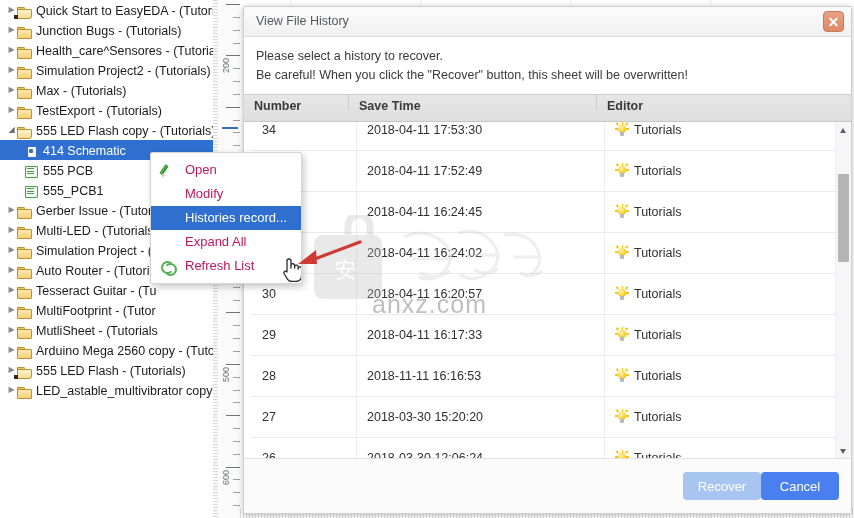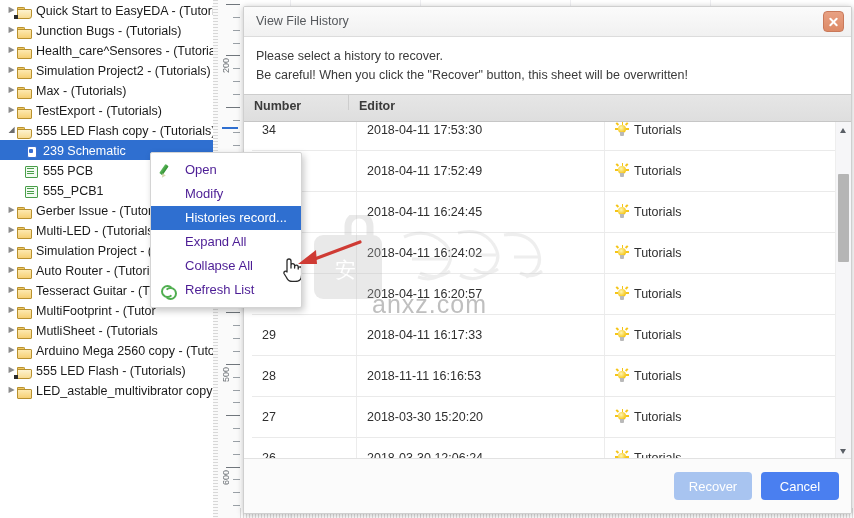--- a/index.html
+++ b/index.html
@@ -165,36 +165,36 @@
   #vscroll .arrow i{
     position:absolute;left:4px;top:6px;width:0;height:0;border-left:3.5px solid transparent;border-right:3.5px solid transparent;
   }
   #vscroll .arrow.up i{border-bottom:5px solid #5a5f66;}
   #vscroll .arrow.down i{border-top:5px solid #5a5f66;}
   #vthumb{
     position:absolute;left:2px;top:52px;width:11px;height:88px;background:#b5b5b5;border-radius:1px;cursor:pointer;
   }
   #dlg-footer{
     flex:0 0 54px;border-top:1px solid #e2e2e2;background:#fbfbfb;
-    display:flex;justify-content:flex-end;align-items:center;padding-right:12px;gap:9px;
+    display:flex;justify-content:flex-end;align-items:center;padding-right:12px;
   }
   .btn{
     height:28px;min-width:78px;border-radius:4px;border:none;color:#fff;font-size:13px;
     font-family:"Liberation Sans",sans-serif;cursor:pointer;padding:0 14px;
   }
   .btn.primary-disabled{background:#a8c4f0;color:#ffffff;}
   .btn.primary{background:#4a7ff0;color:#ffffff;}
   
   #ctx-menu{
     position:absolute;left:150px;top:152px;width:150px;
     background:#ffffff;border:1px solid #d4d4d4;border-radius:2px;
     box-shadow:2px 3px 7px rgba(0,0,0,.22);
     padding:5px 0 5px 0;z-index:40;
   }
-  .mi{height:24px;line-height:24px;font-size:13px;color:#4c1d95;padding-left:34px;position:relative;cursor:pointer;white-space:nowrap;}
+  .mi{height:24px;line-height:24px;font-size:13px;color:#be185d;padding-left:34px;position:relative;cursor:pointer;white-space:nowrap;}
   .mi.active{background:#2f6fd0;color:#ffffff;}
   .mi .micon{position:absolute;left:9px;top:5px;width:15px;height:14px;}
   
   .ic-pencil{position:relative;}
   .ic-pencil:before{
     content:"";position:absolute;left:2px;top:1px;width:3.5px;height:11px;
     background:linear-gradient(90deg,#5db85d,#2f8f2f);transform:rotate(35deg);border-radius:1px;
   }
   .ic-pencil:after{
     content:"";position:absolute;left:1px;top:11px;width:0;height:0;
@@ -231,21 +231,21 @@
 <body>
 
 <div id="tree-panel">
     <div class="tree-row"><span class="twisty">▶</span><span class="ico"><span class="folder open marked"><span class="mk"></span></span></span><span class="lbl">Quick Start to EasyEDA - (Tutori</span></div>
     <div class="tree-row"><span class="twisty">▶</span><span class="ico"><span class="folder"></span></span><span class="lbl">Junction Bugs - (Tutorials)</span></div>
     <div class="tree-row"><span class="twisty">▶</span><span class="ico"><span class="folder"></span></span><span class="lbl">Health_care^Sensores - (Tutorial</span></div>
     <div class="tree-row"><span class="twisty">▶</span><span class="ico"><span class="folder"></span></span><span class="lbl">Simulation Project2 - (Tutorials)</span></div>
     <div class="tree-row"><span class="twisty">▶</span><span class="ico"><span class="folder"></span></span><span class="lbl">Max - (Tutorials)</span></div>
     <div class="tree-row"><span class="twisty">▶</span><span class="ico"><span class="folder"></span></span><span class="lbl">TestExport - (Tutorials)</span></div>
     <div class="tree-row"><span class="twisty open">◢</span><span class="ico"><span class="folder open"></span></span><span class="lbl">555 LED Flash copy - (Tutorials)</span></div>
-    <div class="tree-row selected child"><span class="ico"><span class="sch"><span class="pin"></span><span class="pin2"></span></span></span><span class="lbl">239 Schematic</span></div>
+    <div class="tree-row selected child"><span class="ico"><span class="sch"><span class="pin"></span><span class="pin2"></span></span></span><span class="lbl">414 Schematic</span></div>
     <div class="tree-row child"><span class="ico"><span class="pcb"></span></span><span class="lbl">555 PCB</span></div>
     <div class="tree-row child"><span class="ico"><span class="pcb"></span></span><span class="lbl">555_PCB1</span></div>
     <div class="tree-row"><span class="twisty">▶</span><span class="ico"><span class="folder"></span></span><span class="lbl">Gerber Issue - (Tutori</span></div>
     <div class="tree-row"><span class="twisty">▶</span><span class="ico"><span class="folder"></span></span><span class="lbl">Multi-LED - (Tutorials</span></div>
     <div class="tree-row"><span class="twisty">▶</span><span class="ico"><span class="folder"></span></span><span class="lbl">Simulation Project - (</span></div>
     <div class="tree-row"><span class="twisty">▶</span><span class="ico"><span class="folder"></span></span><span class="lbl">Auto Router - (Tutoria</span></div>
     <div class="tree-row"><span class="twisty">▶</span><span class="ico"><span class="folder"></span></span><span class="lbl">Tesseract Guitar - (Tu</span></div>
     <div class="tree-row"><span class="twisty">▶</span><span class="ico"><span class="folder"></span></span><span class="lbl">MultiFootprint - (Tutor</span></div>
     <div class="tree-row"><span class="twisty">▶</span><span class="ico"><span class="folder"></span></span><span class="lbl">MutliSheet - (Tutorials</span></div>
     <div class="tree-row"><span class="twisty">▶</span><span class="ico"><span class="folder"></span></span><span class="lbl">Arduino Mega 2560 copy - (Tutor</span></div>
@@ -317,20 +317,21 @@
     <div id="dlg-close"></div>
   </div>
 
   <div id="dlg-notice">
     <div>Please select a history to recover.</div>
     <div>Be careful! When you click the "Recover" button, this sheet will be overwritten!</div>
   </div>
 
   <div id="tbl-head">
     <div class="th col-num">Number</div>
+    <div class="th col-time">Save Time</div>
     <div class="th col-edit">Editor</div>
   </div>
 
   <div id="tbl-body-wrap">
     <div id="tbl-body">
         <div class="trow">
           <div class="td col-num">34</div>
           <div class="td col-time">2018-04-11 17:53:30</div>
           <div class="td col-edit"><span class="bulb"><span class="glass"></span><span class="base"></span><span class="ray" style="left:6.5px;top:0;width:1.5px;height:3px"></span><span class="ray" style="left:0;top:6.5px;width:3px;height:1.5px"></span><span class="ray" style="right:0;top:6.5px;width:3px;height:1.5px"></span><span class="ray" style="left:1px;top:1.5px;width:3px;height:1.5px;transform:rotate(45deg)"></span><span class="ray" style="right:1px;top:1.5px;width:3px;height:1.5px;transform:rotate(-45deg)"></span></span><span>Tutorials</span></div>
         </div>
@@ -405,21 +406,20 @@
     <path d="M206 42 h26 M212 58 q12 6 22 -2"></path>
   </g>
 </svg>
 <div id="wm-text">anxz.com</div>
 
 <div id="ctx-menu">
     <div class="mi"><span class="micon ic-pencil"></span><span>Open</span></div>
     <div class="mi"><span>Modify</span></div>
     <div class="mi active"><span>Histories record...</span></div>
     <div class="mi"><span>Expand All</span></div>
-    <div class="mi"><span>Collapse All</span></div>
     <div class="mi"><span class="micon ic-ref"></span><span>Refresh List</span></div>
   </div>
 
 <svg id="red-arrow" viewBox="0 0 66 26">
   <line x1="64" y1="2" x2="16" y2="20" stroke="#cf3b34" stroke-width="3.2" stroke-linecap="round"></line>
   <polygon points="2,24 20,10 21,24" fill="#cf3b34"></polygon>
 </svg>
 
 <svg id="cursor-hand" viewBox="0 0 20 26">
   <path d="M6 16 V5 a2 2 0 0 1 4 0 v7 V9.5 a1.8 1.8 0 0 1 3.6 0 v2.5 V11 a1.8 1.8 0 0 1 3.6 0 v2 V12.5 a1.7 1.7 0 0 1 3.4 0 V19 c0 4 -2.5 6.5 -6.5 6.5 h-3 c-3 0 -4.6 -1.6 -5.6 -4 L3 17.5 a1.8 1.8 0 0 1 3 -1.8 z" fill="#ffffff" stroke="#2b2b2b" stroke-width="1.3" stroke-linejoin="round"></path>

